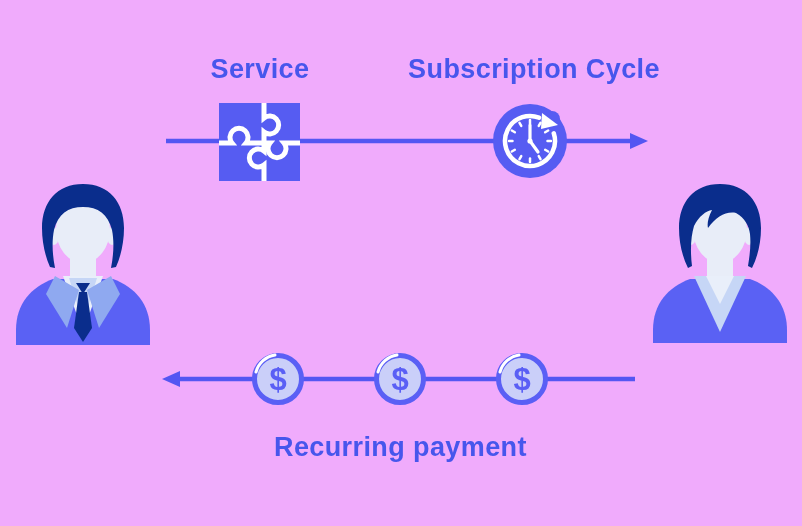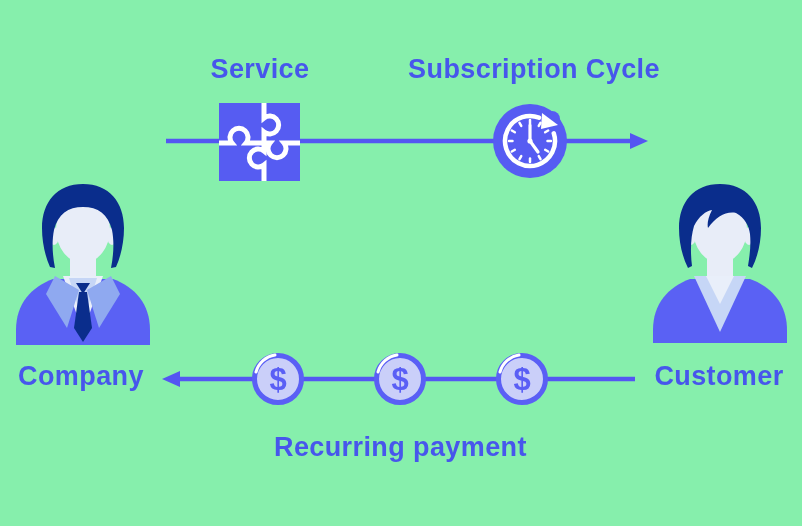--- a/index.html
+++ b/index.html
@@ -1,19 +1,19 @@
 <!DOCTYPE html>
 <html><head>
 <meta charset="utf-8">
 <style>
   html,body{margin:0;padding:0;background:#ffffff;}
   .stage{
     position:relative;
     width:802px;height:526px;
-    background:#86efac;
+    background:#f0abfc;
     overflow:hidden;
     font-family:"Liberation Sans", sans-serif;
   }
   .lbl{
     position:absolute;
     color:#4756EC;
     font-weight:700;
     font-size:27px;
     letter-spacing:.4px;
     text-align:center;
@@ -84,22 +84,20 @@
     <rect x="57" y="60" width="26" height="48" fill="#E8EDF8"></rect>
     <path d="M 3 163 L 3 150 C 3 124 18 107 40 99 L 100 99 C 122 107 137 124 137 150 L 137 163 Z" fill="#5A61F4"></path>
     <polygon points="44,96 96,96 70,152" fill="#C6D6F6"></polygon>
     <polygon points="56,96 84,96 70,124" fill="#E9EFFA"></polygon>
     <ellipse cx="41" cy="56" rx="5" ry="9" fill="#E8EDF8"></ellipse>
     <ellipse cx="99" cy="56" rx="5" ry="9" fill="#E8EDF8"></ellipse>
     <ellipse cx="70" cy="49" rx="27" ry="34" fill="#E8EDF8"></ellipse>
     <path d="M 70 4 C 44 4 29 22 29 48 C 29 62 32 76 38 88 L 42 86 C 40 70 41 56 44 46 C 49 36 56 31 62 30 C 58 38 57 44 58 48 C 66 37 76 31 86 33 C 95 38 99 46 100 54 C 101 64 100 74 98 86 L 102 88 C 108 76 111 62 111 48 C 111 22 96 4 70 4 Z" fill="#0A2D8C"></path>
   </svg>
 
-  <div class="lbl" style="left:6px;top:363px;width:150px;">Company</div>
-  <div class="lbl" style="left:644px;top:363px;width:150px;">Customer</div>
 
   <svg class="abs" style="left:155px;top:369px;" width="485" height="20" viewBox="0 0 485 20">
     <line x1="22" y1="10" x2="480" y2="10" stroke="#5456F2" stroke-width="4.5"></line>
     <polygon points="25,2 7,10 25,18" fill="#5456F2"></polygon>
   </svg>
 
   <svg class="abs" style="left:251px;top:352px;" width="54" height="54" viewBox="0 0 54 54">
     <circle cx="27" cy="27" r="23.5" fill="#CACFF9" stroke="#5A5FF5" stroke-width="5"></circle>
     <path d="M 5 20 A 23.5 23.5 0 0 1 24 3" fill="none" stroke="#ffffff" stroke-width="3" stroke-linecap="round"></path>
     <text x="27" y="38" text-anchor="middle" font-size="31" font-weight="bold" fill="#5A5FF5">$</text>

